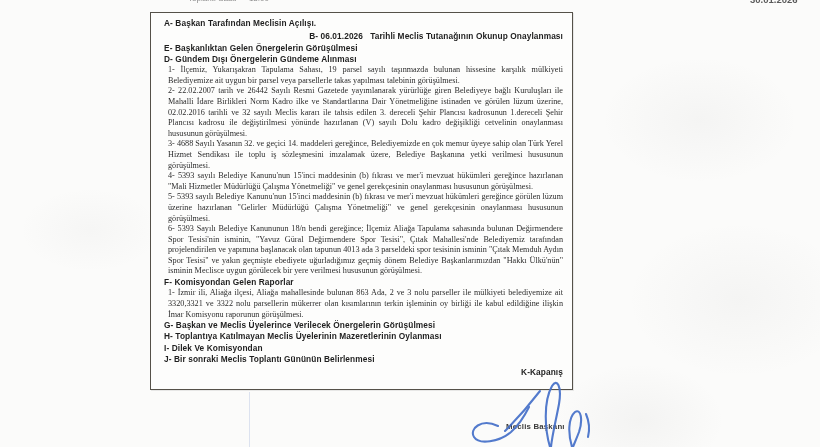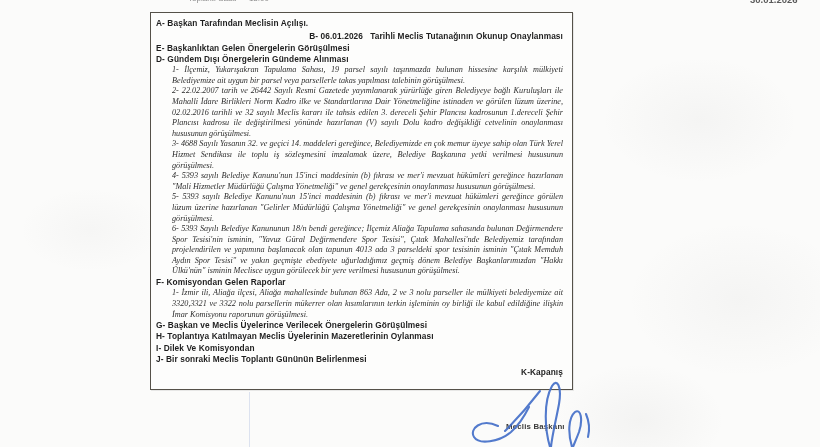--- a/index.html
+++ b/index.html
@@ -33,34 +33,34 @@
     color:#5a5a5a; font-weight:bold; font-size:9.5px; margin-top:-6px;
   }
 
   .doc-box {
     position:absolute;
     left:150px; top:12px;
     width:423px; height:378px;
     box-sizing:border-box;
     border:1.3px solid #555149;
     background:#fdfdfc;
-    padding:5px 9px 0 5px;
+    padding:5px 9px 0 13px;
     box-shadow:1px 1px 0 rgba(0,0,0,0.08);
   }
   .sec-label {
     font-family:"Liberation Sans", sans-serif;
     font-weight:bold;
     font-size:8.3px;
     line-height:11.3px;
     color:#1e1e1e;
     letter-spacing:0.1px;
     white-space:pre-wrap;
   }
   .sec-label.gap-top { padding-top:2px;text-align:right; }
-  .sec-items { margin-left:16px;font-style:italic; }
+  .sec-items { margin-left:4px; }
   .agenda-item {
     font-family:"Liberation Serif", serif;
     font-size:8.2px;
     line-height:10.6px;
     color:#2d2d2d;
     text-align:justify;
   }
   
   .fold-line {
     position:absolute; left:249px; top:392px;

